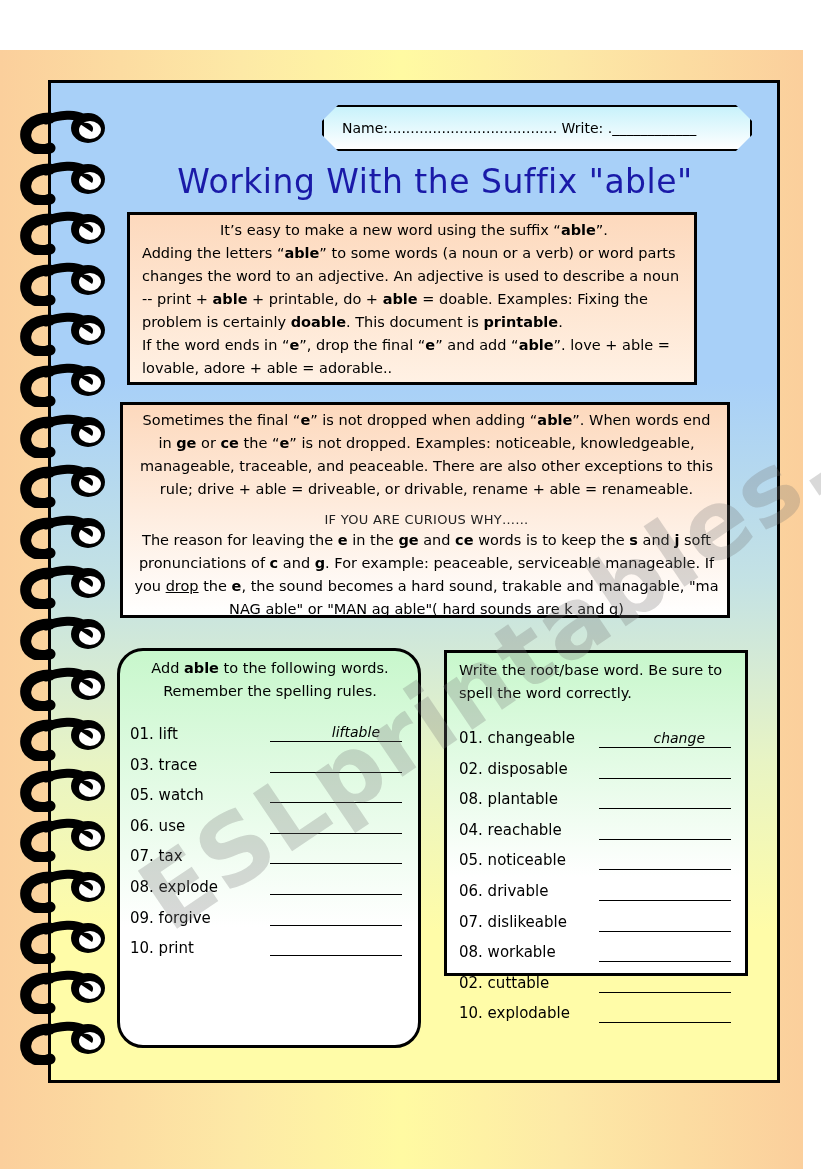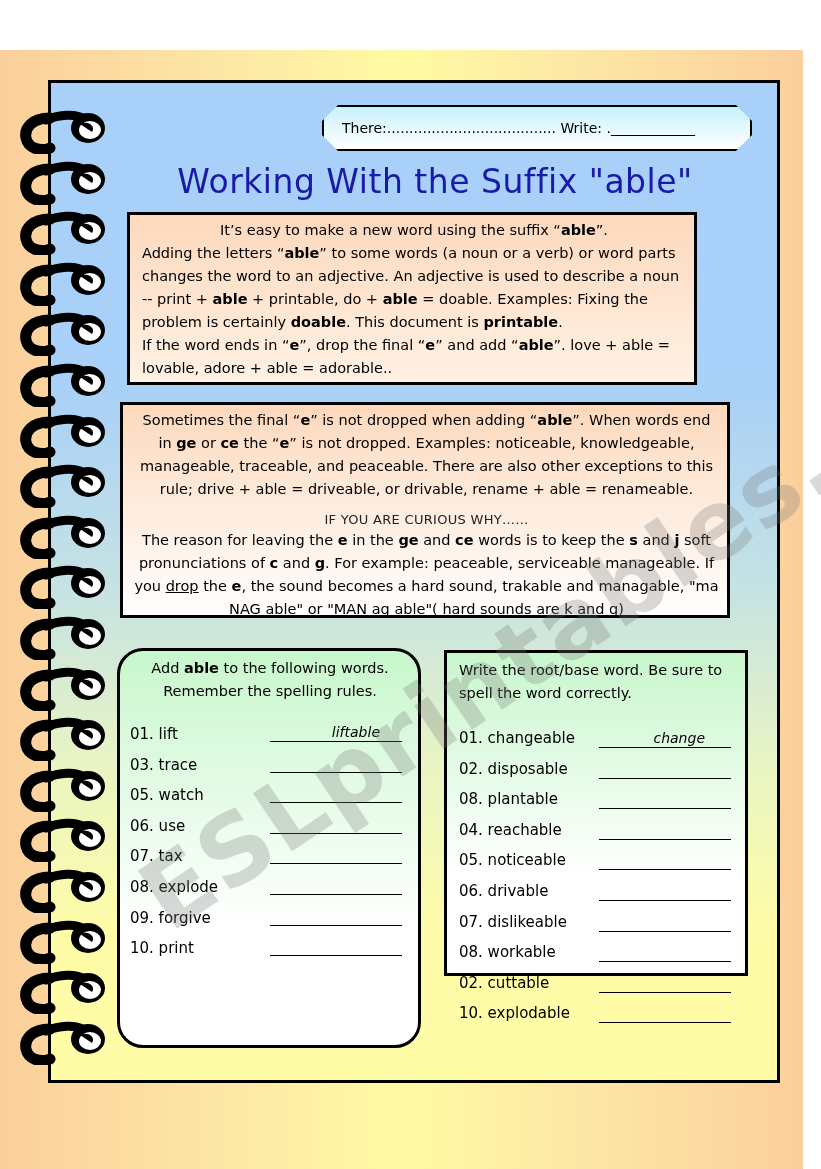--- a/index.html
+++ b/index.html
@@ -220,21 +220,21 @@
     <div class="ring" style="top: 910.8px;"><svg width="90" height="44" viewBox="0 0 90 44">
         <path d="M30 8 C12 8 4 18 6 28 C8 38 20 42 30 38" fill="none" stroke="#000" stroke-width="11" stroke-linecap="round"></path>
         <path d="M26 10 C40 4 56 4 62 8" fill="none" stroke="#000" stroke-width="9" stroke-linecap="round"></path>
         <ellipse cx="68" cy="18" rx="17" ry="15" fill="#000"></ellipse>
         <ellipse cx="70" cy="20" rx="11" ry="9" fill="#fff"></ellipse>
         <path d="M60 14 C68 10 76 16 72 22" fill="#000"></path>
       </svg></div>
   </div>
 
 <div class="name-box">
-  <span>There:</span><span>......................................</span>
+  <span>Name:</span><span>......................................</span>
   <span>Write:</span><span> .____________</span>
 </div>
 
 <div class="title">Working With the Suffix "able"</div>
 
 <div class="box box1">
   <div class="center"><span>It’s easy to make a new word using the suffix “</span><b>able</b><span>”.</span></div>
   <div><span>Adding the letters “</span><b>able</b><span>” to some words (a noun or a verb) or word parts changes the word to an adjective. An adjective is used to describe a noun -- print + </span><b>able</b><span> + printable, do + </span><b>able</b><span> = doable. Examples:  Fixing the problem is certainly </span><b>doable</b><span>.  This document is </span><b>printable</b><span>.</span></div>
   <div><span>If the word ends in “</span><b>e</b><span>”, drop the final “</span><b>e</b><span>” and add “</span><b>able</b><span>”. love + able = lovable, adore + able = adorable..</span></div>
 </div>

